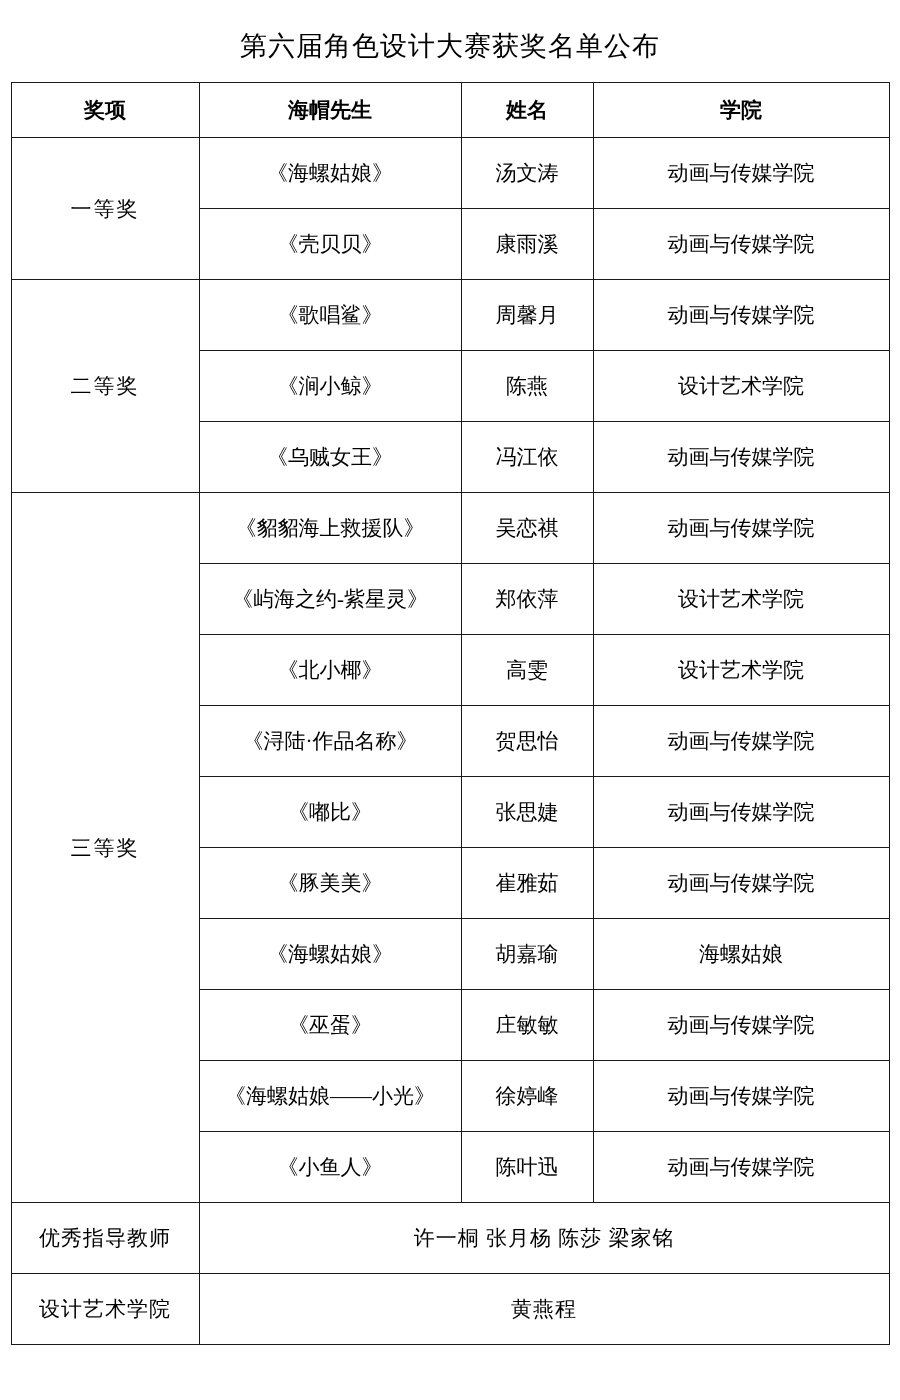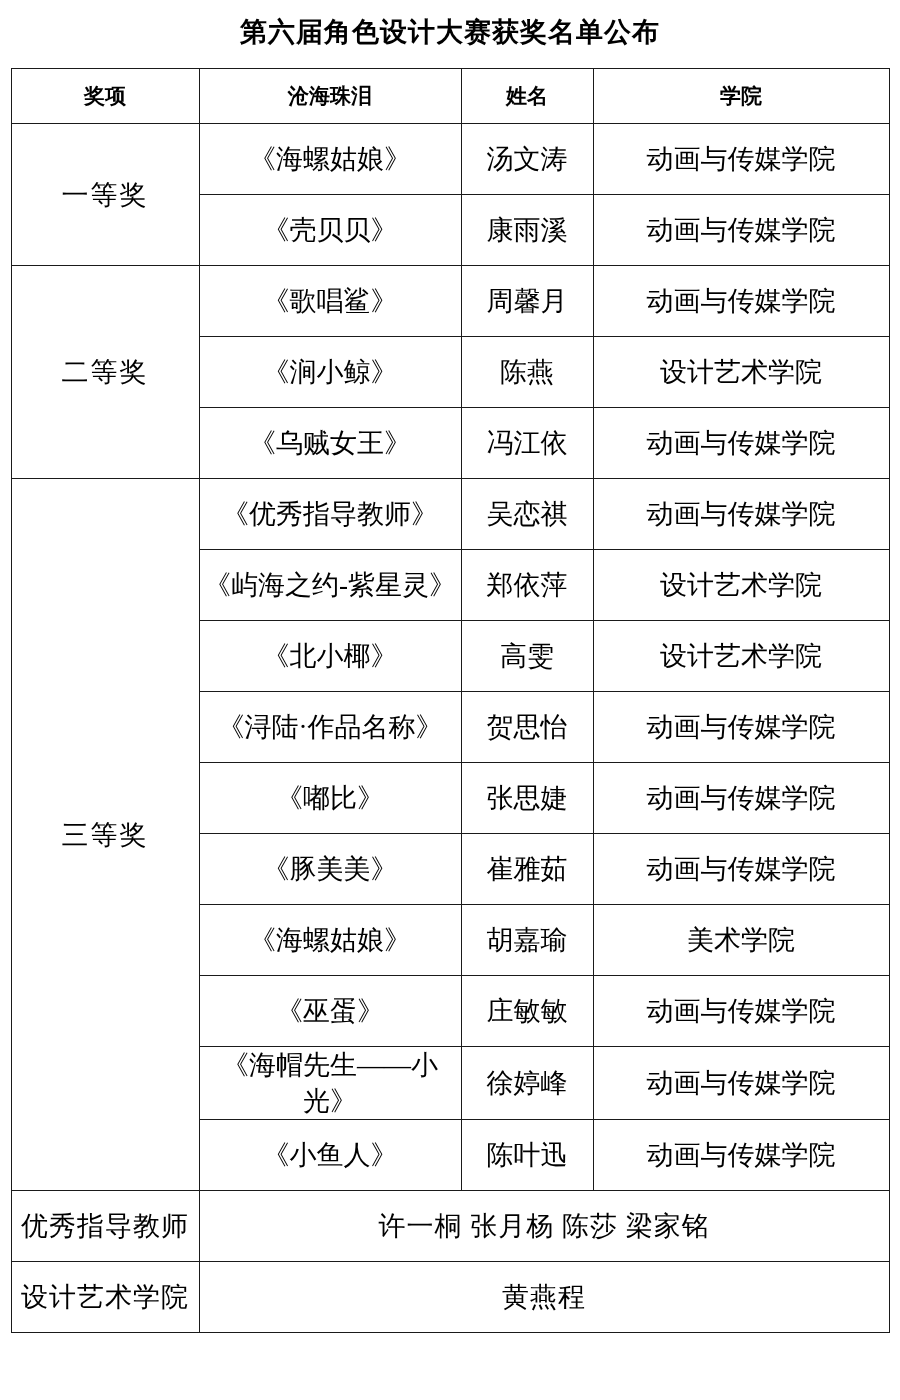--- a/index.html
+++ b/index.html
@@ -16,37 +16,37 @@
   }
   .page {
     width: 900px;
     height: 1400px;
     position: relative;
     box-sizing: border-box;
   }
   .doc-title {
     text-align: center;
     font-size: 27px;
-    font-weight: bold;
+    font-weight: normal;
     letter-spacing: 1px;
-    padding-top: 14px;
+    padding-top: 28px;
     padding-bottom: 18px;
     font-family: "Liberation Serif", "DejaVu Serif", serif;
   }
   table.award-table {
     border-collapse: collapse;
     width: 878px;
     margin: 0 auto;
     table-layout: fixed;
   }
   table.award-table td, table.award-table th {
     border: 1.5px solid #1a1a1a;
     text-align: center;
     vertical-align: middle;
-    font-size: 27px;
+    font-size: 21px;
     font-weight: normal;
     padding: 0;
     font-family: "Liberation Serif", "DejaVu Serif", serif;
   }
   table.award-table thead th {
     height: 54px;
     font-weight: bold;
     font-size: 21px;
     margin-top: 25px;
   }
@@ -83,21 +83,21 @@
   <table class="award-table">
     <colgroup>
       <col class="col-award">
       <col class="col-work">
       <col class="col-name">
       <col class="col-college">
     </colgroup>
     <thead>
       <tr>
         <th>奖项</th>
-        <th>沧海珠泪</th>
+        <th>海帽先生</th>
         <th>姓名</th>
         <th>学院</th>
       </tr>
     </thead>
     <tbody>
 
       <tr>
         <td class="award-cell" rowspan="2">一等奖</td>
         <td>《海螺姑娘》</td>
         <td>汤文涛</td>
@@ -121,21 +121,21 @@
         <td>设计艺术学院</td>
       </tr>
       <tr>
         <td>《乌贼女王》</td>
         <td>冯江依</td>
         <td>动画与传媒学院</td>
       </tr>
 
       <tr>
         <td class="award-cell" rowspan="10">三等奖</td>
-        <td>《优秀指导教师》</td>
+        <td>《貂貂海上救援队》</td>
         <td>吴恋祺</td>
         <td>动画与传媒学院</td>
       </tr>
       <tr>
         <td>《屿海之约-紫星灵》</td>
         <td>郑依萍</td>
         <td>设计艺术学院</td>
       </tr>
       <tr>
         <td>《北小椰》</td>
@@ -153,29 +153,29 @@
         <td>动画与传媒学院</td>
       </tr>
       <tr>
         <td>《豚美美》</td>
         <td>崔雅茹</td>
         <td>动画与传媒学院</td>
       </tr>
       <tr>
         <td>《海螺姑娘》</td>
         <td>胡嘉瑜</td>
-        <td>美术学院</td>
+        <td>海螺姑娘</td>
       </tr>
       <tr>
         <td>《巫蛋》</td>
         <td>庄敏敏</td>
         <td>动画与传媒学院</td>
       </tr>
       <tr>
-        <td>《海帽先生——小光》</td>
+        <td>《海螺姑娘——小光》</td>
         <td>徐婷峰</td>
         <td>动画与传媒学院</td>
       </tr>
       <tr>
         <td>《小鱼人》</td>
         <td>陈叶迅</td>
         <td>动画与传媒学院</td>
       </tr>
 
       <tr class="row-teacher">

